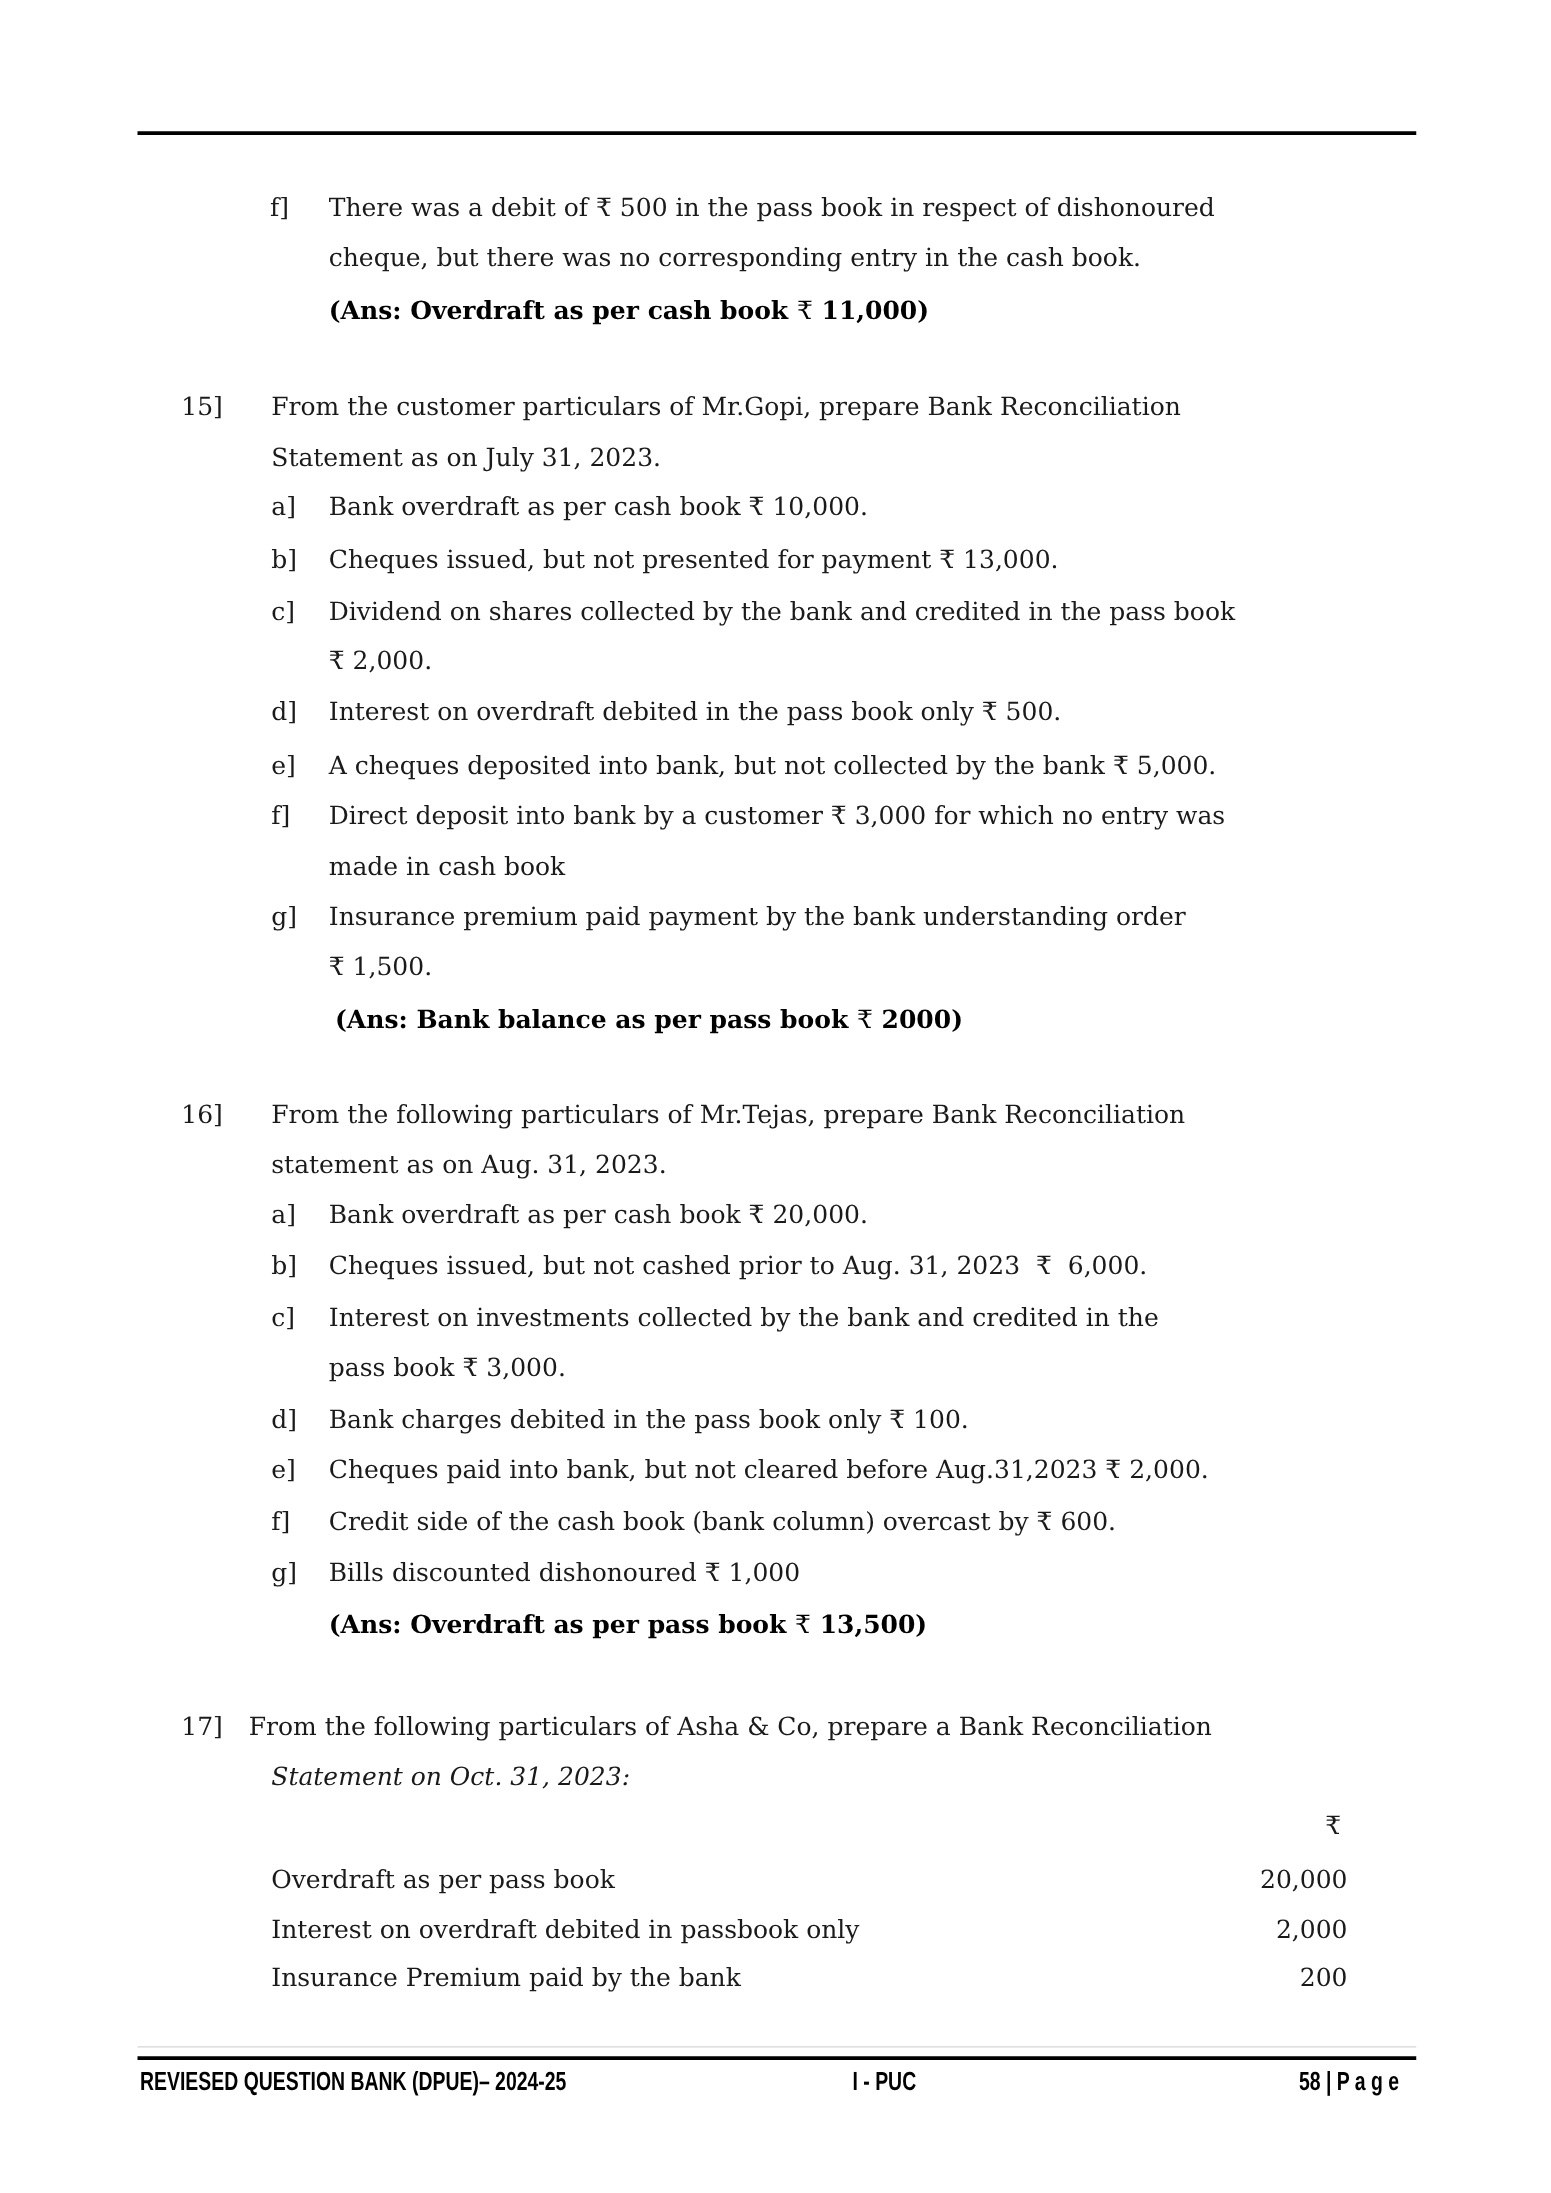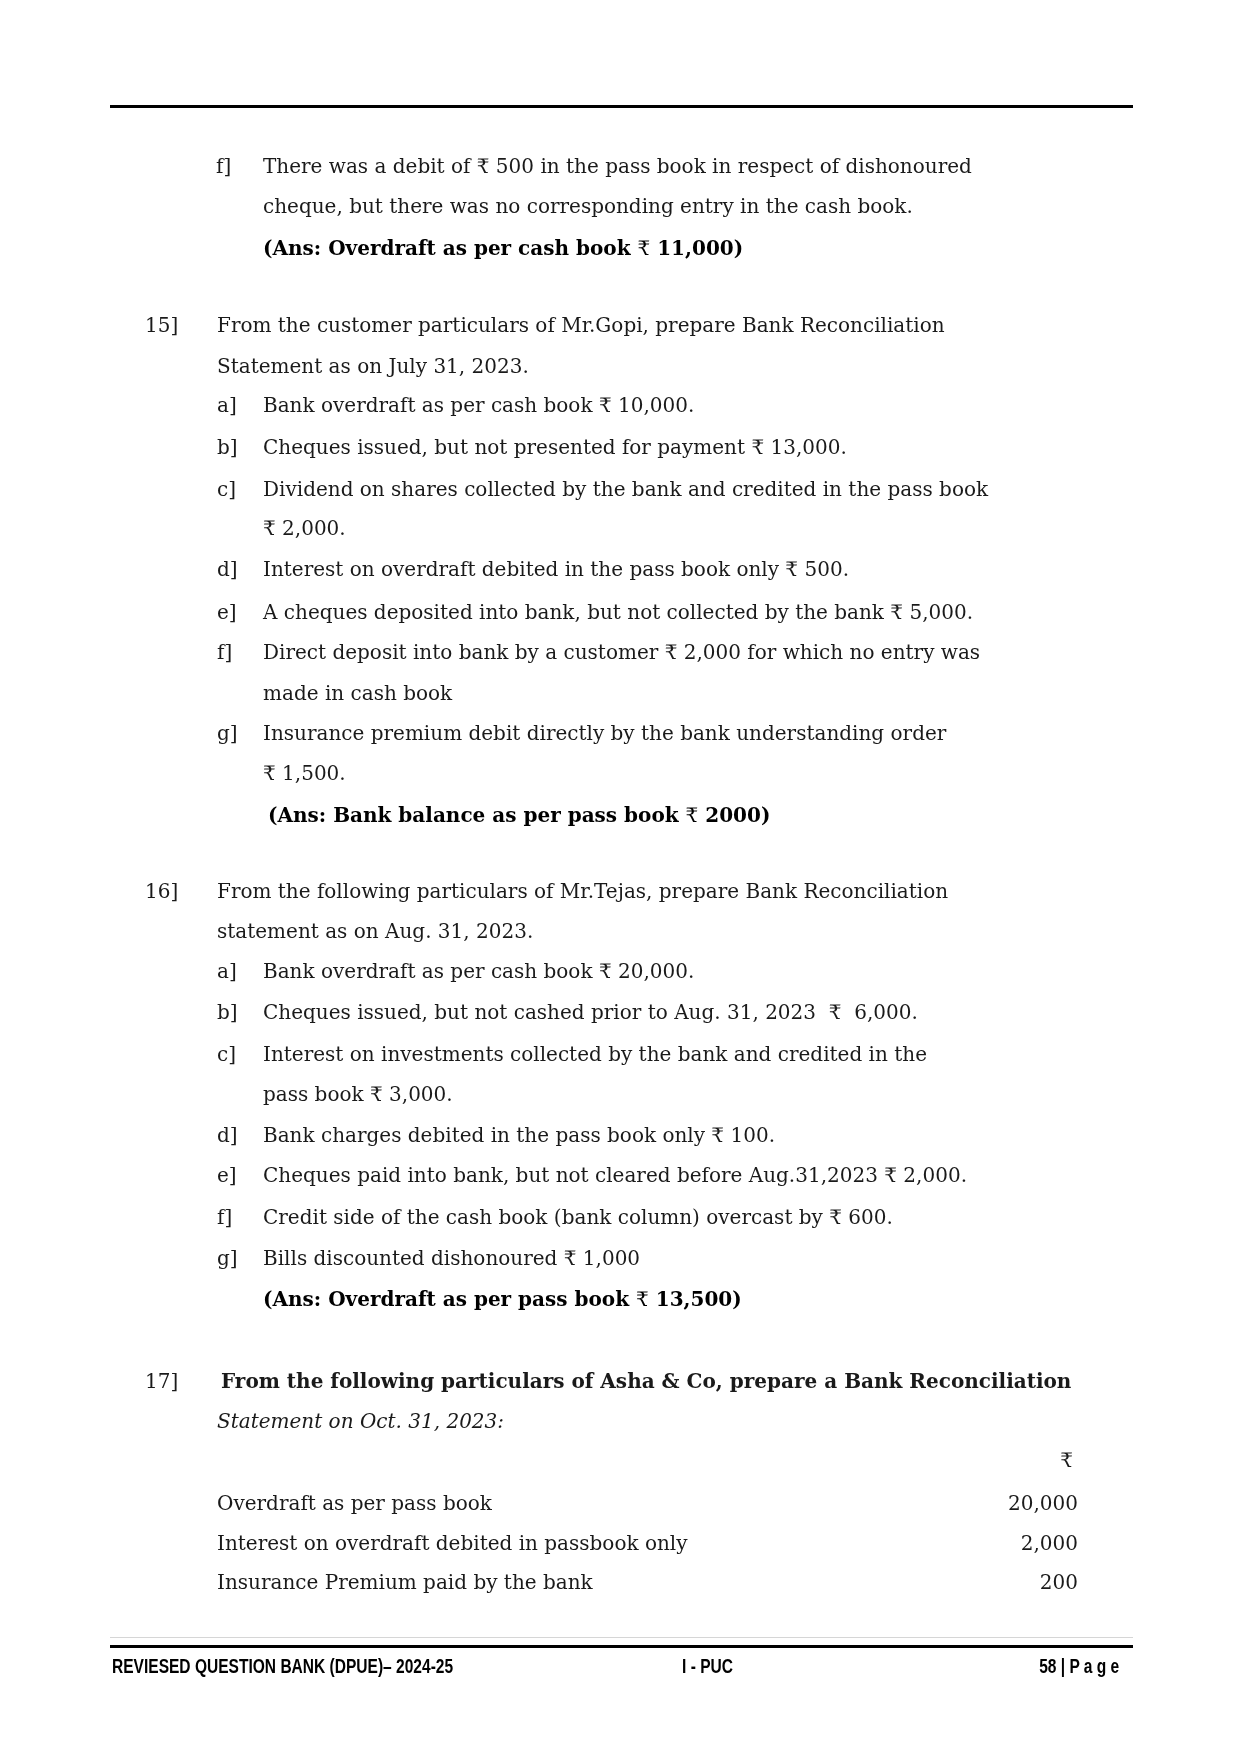--- a/index.html
+++ b/index.html
@@ -58,25 +58,25 @@
   <div class="ln" style="left:263px; top:477px;">Dividend on shares collected by the bank and credited in the pass book</div>
   <div class="ln" style="left:263px; top:516px;">₹ 2,000.</div>
 
   <div class="ln" style="left:217px; top:557px;">d]</div>
   <div class="ln" style="left:263px; top:557px;">Interest on overdraft debited in the pass book only ₹ 500.</div>
 
   <div class="ln" style="left:217px; top:600px;">e]</div>
   <div class="ln" style="left:263px; top:600px;">A cheques deposited into bank, but not collected by the bank ₹ 5,000.</div>
 
   <div class="ln" style="left:217px; top:640px;">f]</div>
-  <div class="ln" style="left:263px; top:640px;">Direct deposit into bank by a customer ₹ 2,000 for which no entry was</div>
+  <div class="ln" style="left:263px; top:640px;">Direct deposit into bank by a customer ₹ 3,000 for which no entry was</div>
   <div class="ln" style="left:263px; top:681px;">made in cash book</div>
 
   <div class="ln" style="left:217px; top:721px;">g]</div>
-  <div class="ln" style="left:263px; top:721px;">Insurance premium debit directly by the bank understanding order</div>
+  <div class="ln" style="left:263px; top:721px;">Insurance premium paid payment by the bank understanding order</div>
   <div class="ln" style="left:263px; top:761px;">₹ 1,500.</div>
 
   <div class="ln b" style="left:268px; top:803px;">
     <span>(Ans: Bank balance as per pass book </span><span class="rs">₹</span> <span>2000)</span>
   </div>
 </div>
 
 <div>
   <div class="ln" style="left:145px; top:879px;">16]</div>
   <div class="ln" style="left:217px; top:879px;">From the following particulars of Mr.Tejas, prepare Bank Reconciliation</div>
@@ -104,21 +104,21 @@
   <div class="ln" style="left:217px; top:1246px;">g]</div>
   <div class="ln" style="left:263px; top:1246px;">Bills discounted dishonoured ₹ 1,000</div>
 
   <div class="ln b" style="left:263px; top:1287px;">
     <span>(Ans: Overdraft as per pass book </span><span class="rs">₹</span> <span>13,500)</span>
   </div>
 </div>
 
 <div>
   <div class="ln" style="left:145px; top:1369px;">17]</div>
-  <div class="ln" style="left:221px; top:1369px;font-weight:bold;">From the following particulars of Asha &amp; Co, prepare a Bank Reconciliation</div>
+  <div class="ln" style="left:199px; top:1369px;">From the following particulars of Asha &amp; Co, prepare a Bank Reconciliation</div>
   <div class="ln" style="left:217px; top:1409px;font-style:italic;">Statement on Oct. 31, 2023:</div>
 
   <div>
     <div class="ln amt" style="left:958px; top:1448px; width:115px;">₹</div>
 
     <div class="ln" style="left:217px; top:1491px;">Overdraft as per pass book</div>
     <div class="ln amt" style="left:958px; top:1491px;">20,000</div>
 
     <div class="ln" style="left:217px; top:1531px;">Interest on overdraft debited in passbook only</div>
     <div class="ln amt" style="left:958px; top:1531px;">2,000</div>

